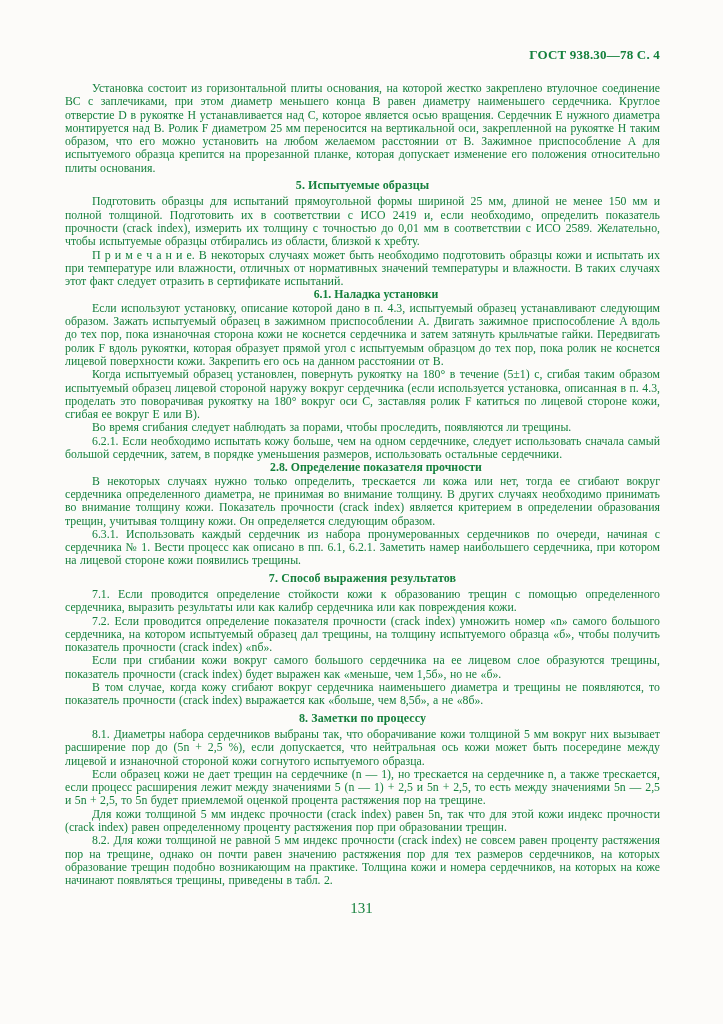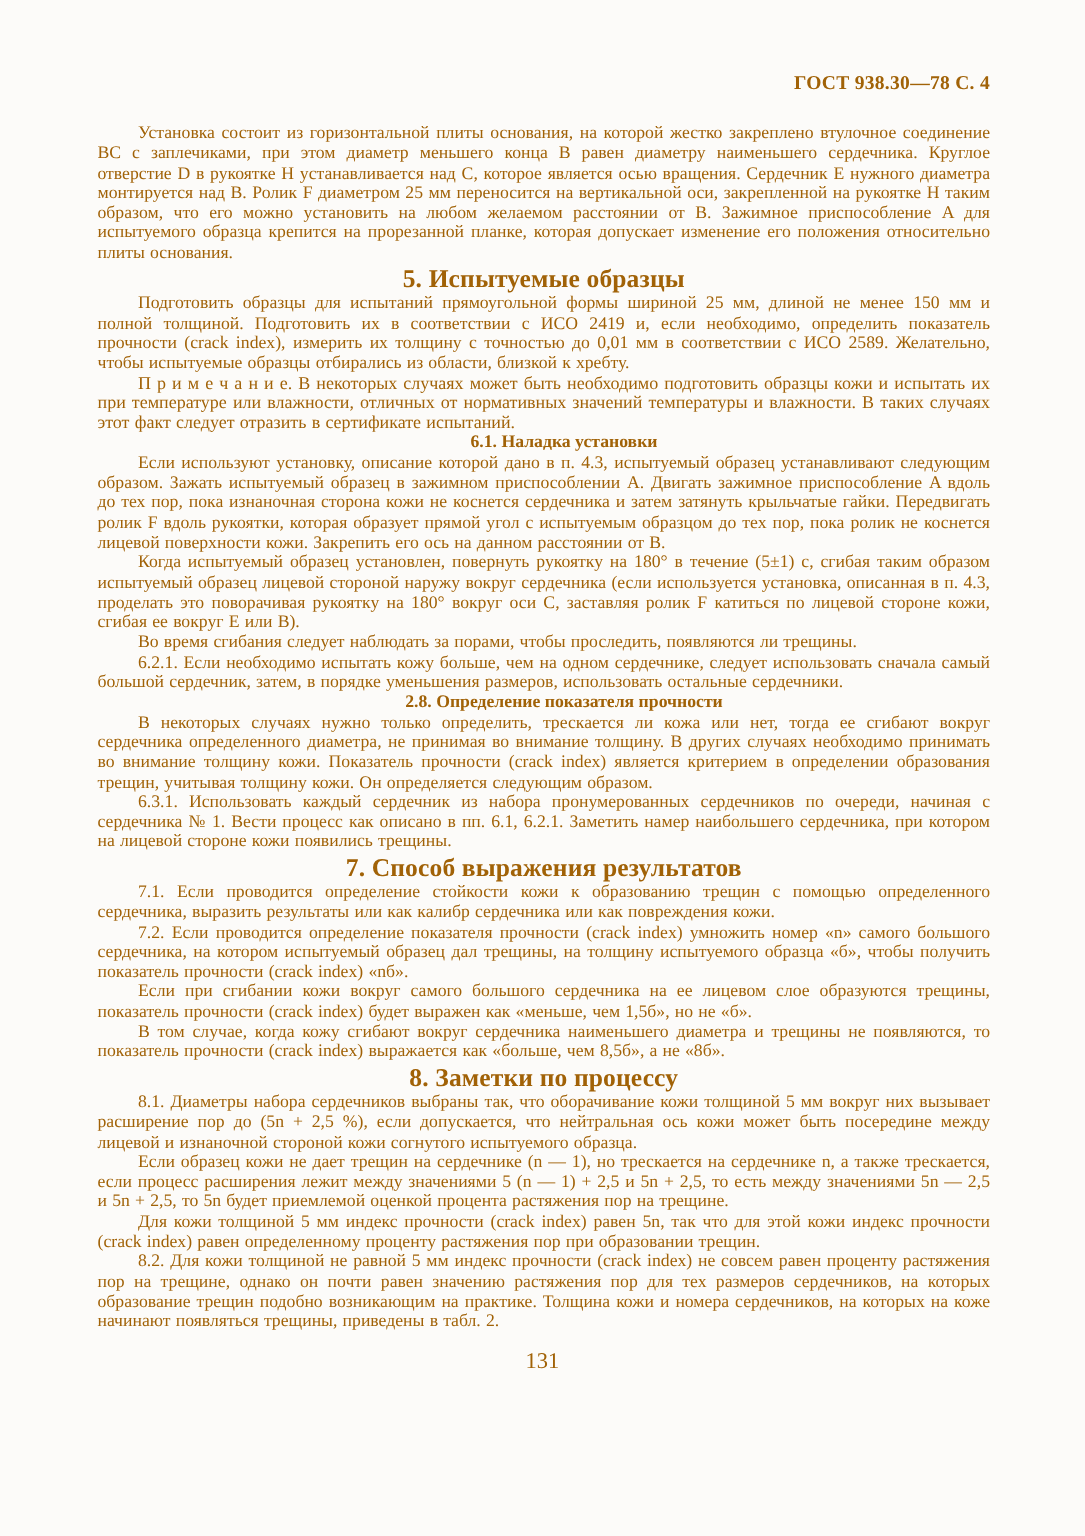--- a/index.html
+++ b/index.html
@@ -4,21 +4,21 @@
 <style>
   * { box-sizing: border-box; }
   html, body { margin: 0; padding: 0; background: #ffffff; }
 
   .page {
     position: relative;
     width: 723px;
     height: 1024px;
     background: #fcfbf9;
     font-family: "Liberation Serif", "DejaVu Serif", serif;
-    color: #a16207;
+    color: #15803d;
     padding: 47px 63px 0 65px;
     overflow: hidden;
   }
 
   .running-header {
     text-align: right;
     font-weight: 700;
     font-size: 13px;
     line-height: 15px;
     letter-spacing: 0.2px;
@@ -29,21 +29,21 @@
     margin: 0;
     font-size: 11.8px;
     line-height: 13.3px;
     text-align: justify;
     text-indent: 27px;
     word-spacing: 0.5px;
   }
 
   .sec-h {
     margin: 4px 0 3px 0;
-    font-size: 17px;
+    font-size: 12px;
     line-height: 13.3px;
     font-weight: 700;
     text-align: center;
     letter-spacing: 0.1px;
   }
 
   .sub-h {
     margin: 0;
     font-size: 11.8px;
     line-height: 13.3px;

